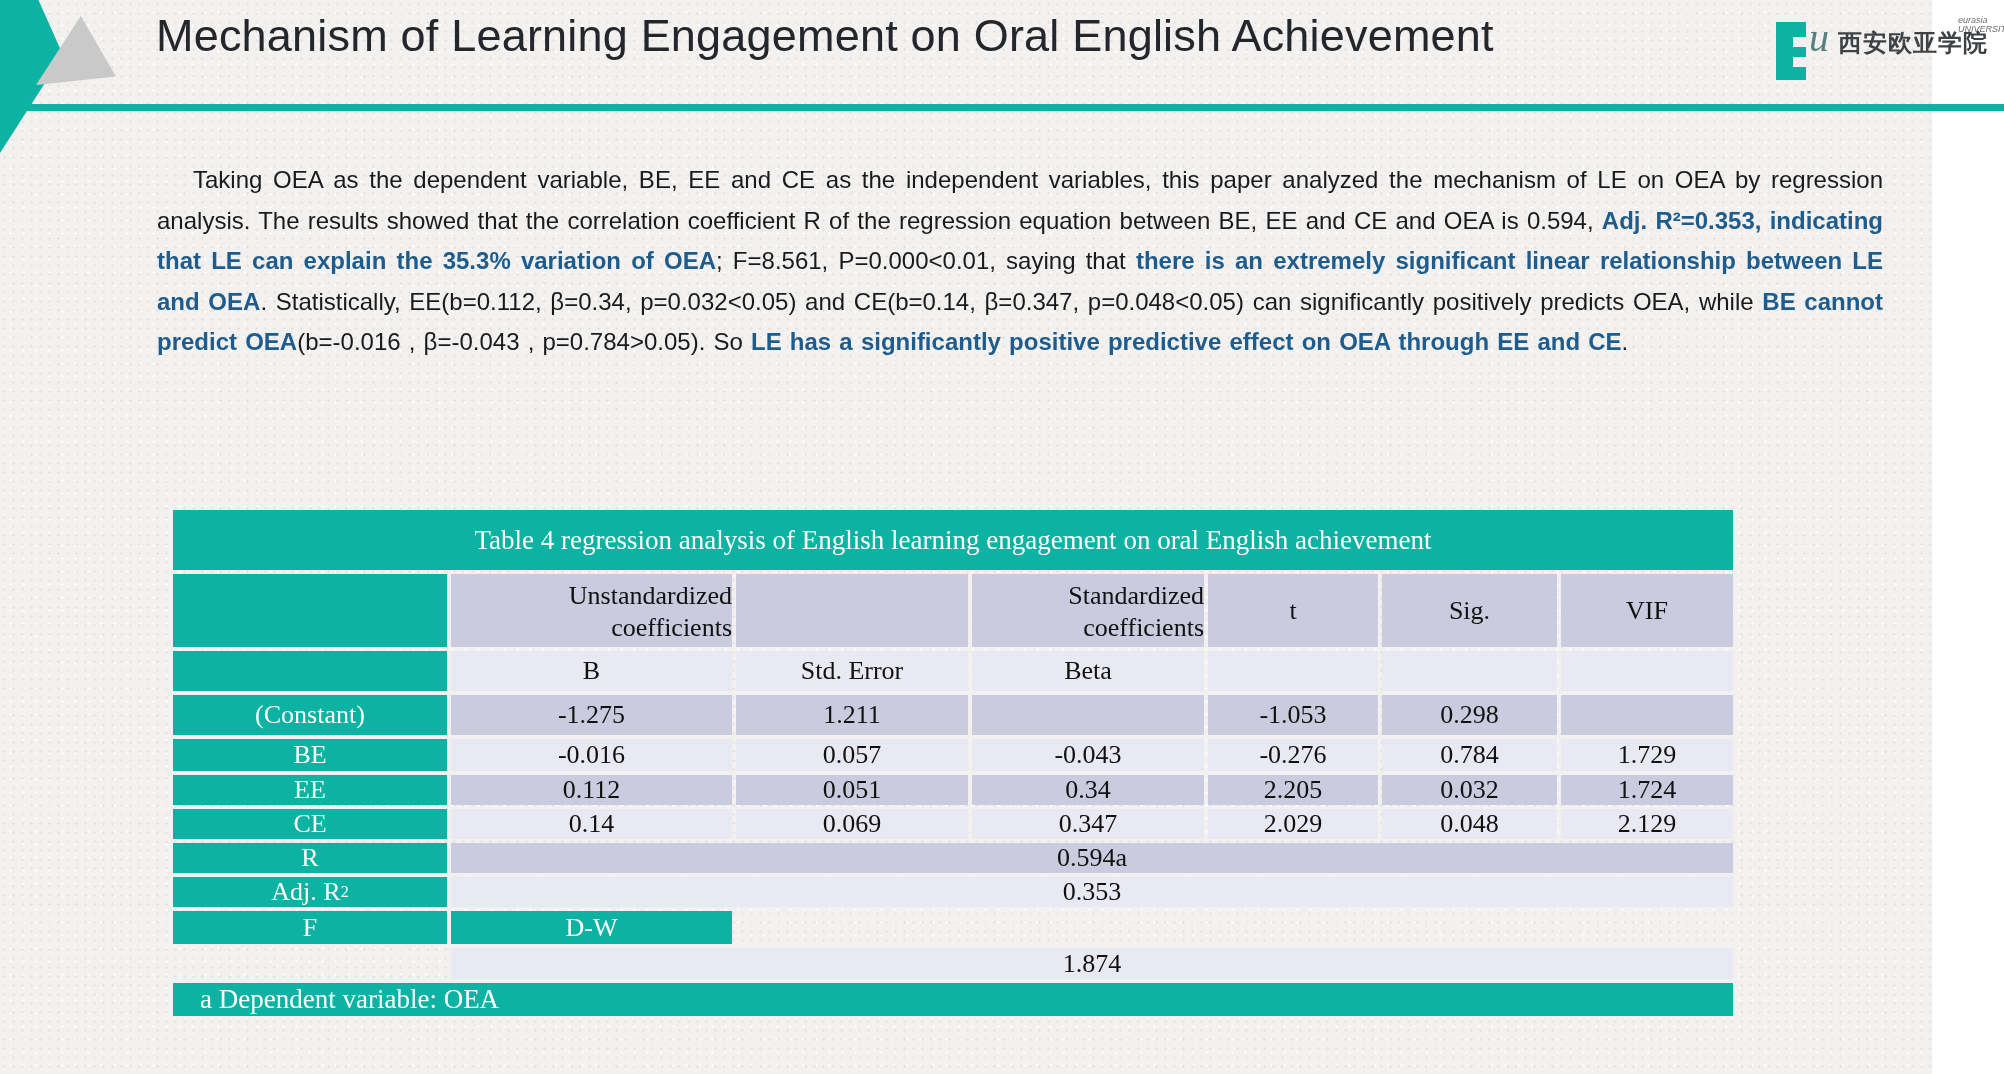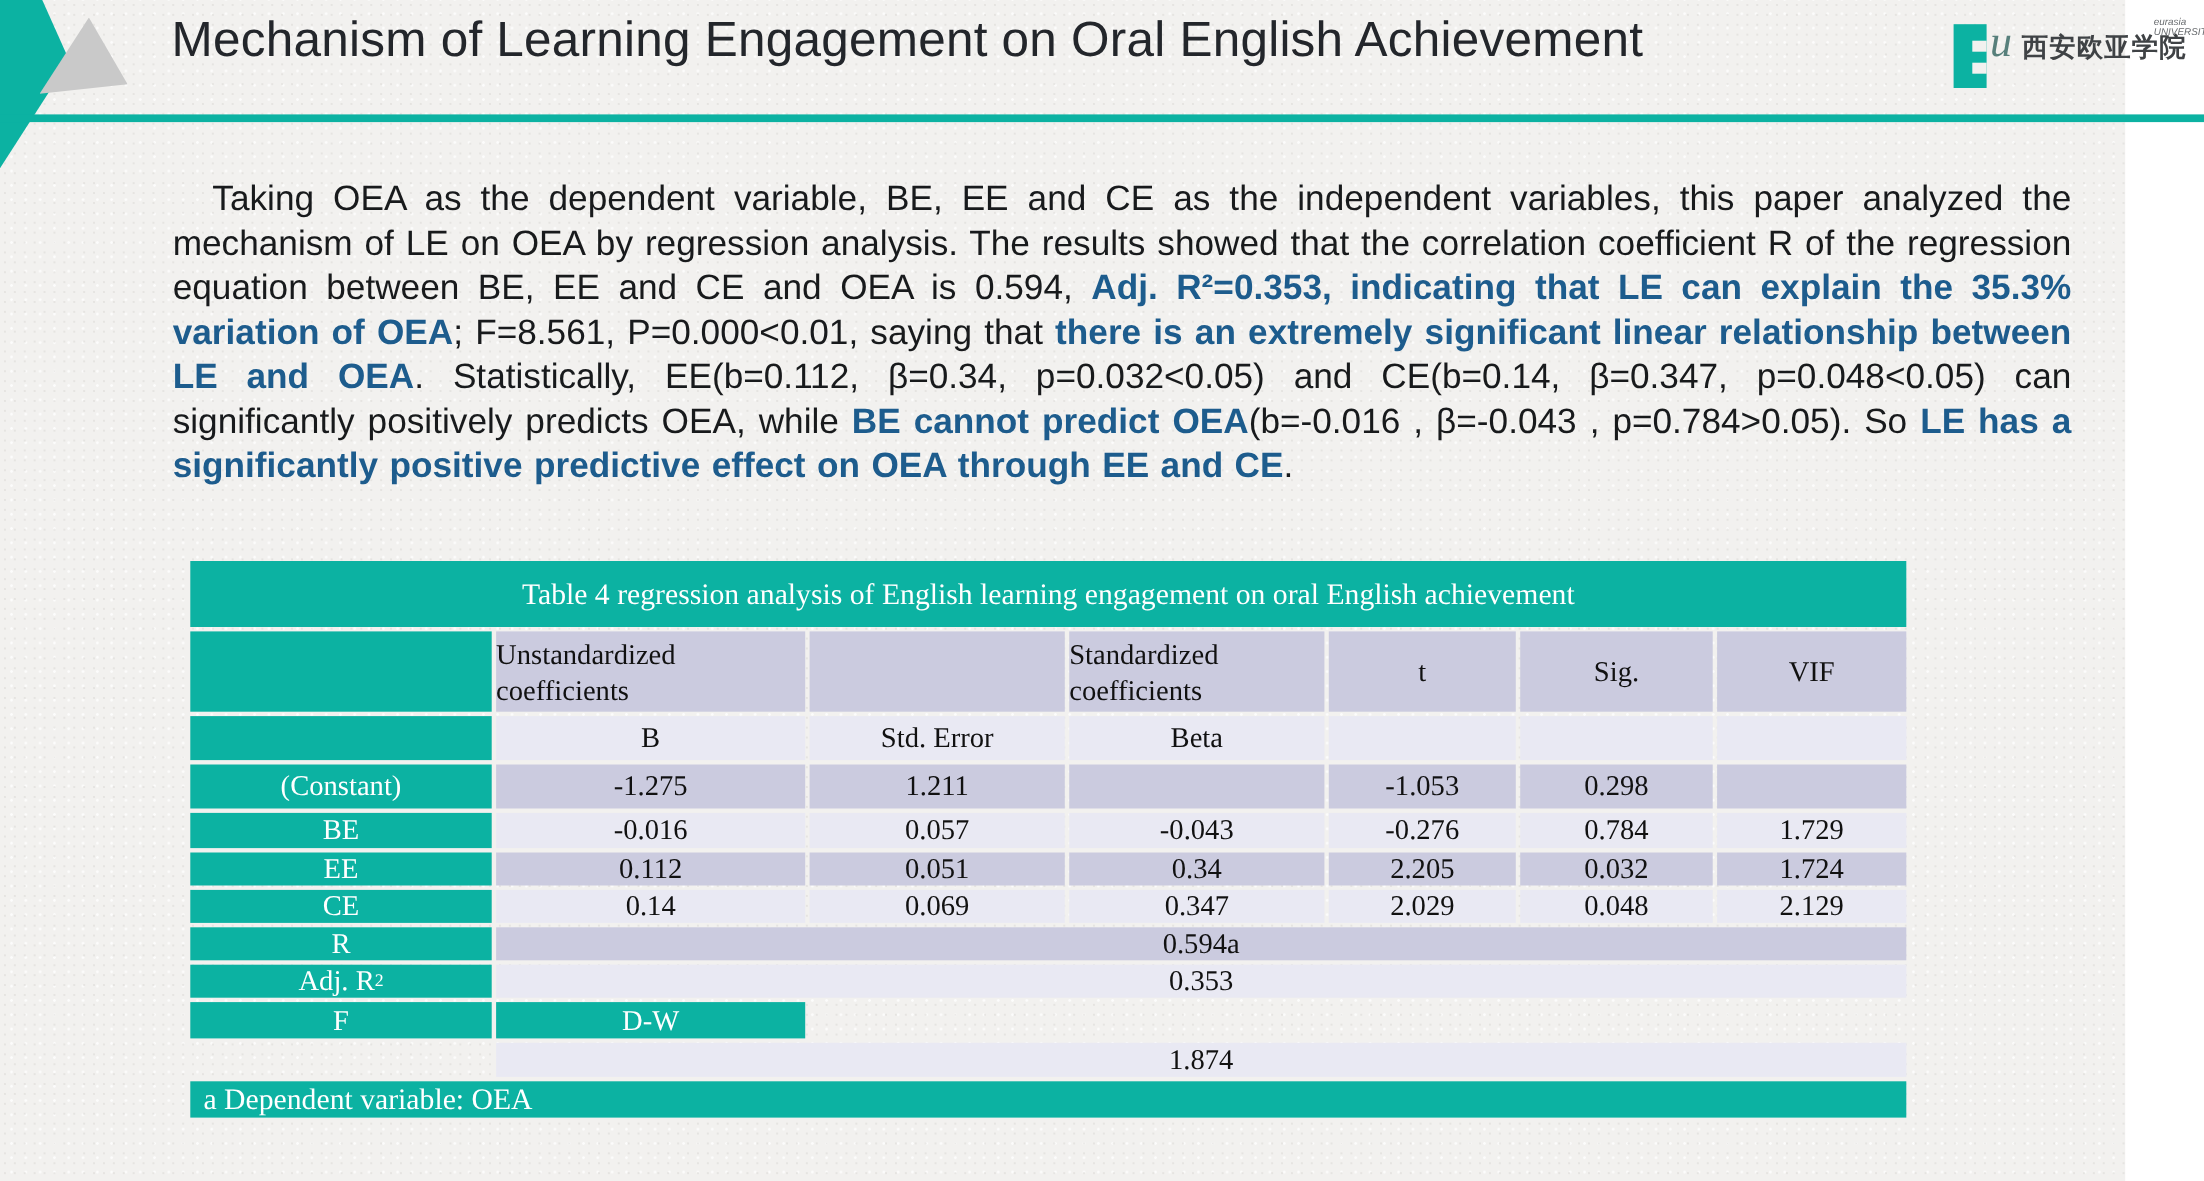--- a/index.html
+++ b/index.html
@@ -28,40 +28,40 @@
   .logo-e .notch{position:absolute;right:0;width:13px;height:10px;background:#f2f1ef;}
   .logo-e .n1{top:15px;} .logo-e .n2{top:35px;}
   .logo-u{position:absolute;left:33px;top:-2px;font-family:"Liberation Serif",serif;
     font-style:italic;font-size:40px;color:#577f7b;}
   .logo-cn{position:absolute;left:62px;top:11px;font-size:24px;font-weight:bold;color:#3f4245;
     letter-spacing:1px;white-space:nowrap;text-align:right;}
   .logo-en{position:absolute;left:182px;top:0;font-size:9px;font-style:italic;color:#6a6d70;
     line-height:9px;white-space:nowrap;}
   
   .para{position:absolute;left:157px;top:160px;width:1726px;margin:0;
-    font-size:32px;line-height:40.5px;color:#181a1c;text-align:justify;
+    font-size:24px;line-height:40.5px;color:#181a1c;text-align:justify;
     text-indent:36px;word-spacing:1.5px;}
   .para .em{color:#1d5c8d;font-weight:bold;}
   
   .tbl{position:absolute;left:173px;top:510px;width:1560px;
     display:grid;
     grid-template-columns:274px 281px 232px 232px 170px 175px 172px;
     grid-template-rows:60px 73px 40px 40px 32px 30px 30px 30px 30px 33px 31px 33px;
     column-gap:4px;row-gap:4px;
     font-family:"Liberation Serif",serif;font-size:26px;color:#111;}
-  .tbl > div{display:flex;align-items:center;justify-content:center;text-align:left;}
+  .tbl > div{display:flex;align-items:center;justify-content:center;text-align:right;}
   .span-all{grid-column:1 / -1;}
   .span-val{grid-column:2 / -1;position:relative;}
   .c-teal{background:#0cb2a2;color:#ffffff;}
   .c-dark{background:#cbcbdf;}
   .c-light{background:#e9e9f3;}
   .caption{font-size:27px;}
   .hdr{line-height:1.22;padding-top:2px;}
   .b{font-weight:normal;}
-  .fn{justify-content:flex-start !important;text-align:left;padding-left:12px;font-size:27px;}
+  .fn{justify-content:flex-start !important;text-align:left;padding-left:27px;font-size:27px;}
   .pos1{position:absolute;left:50.4%;transform:translateX(-50%);}
   .pos2{position:absolute;left:76%;transform:translateX(-50%);}
   .sup{font-size:.62em;vertical-align:super;line-height:0;}
 </style>
 </head>
 <body>
 
 <div class="slide">
 
   <div class="corner-teal"></div>

